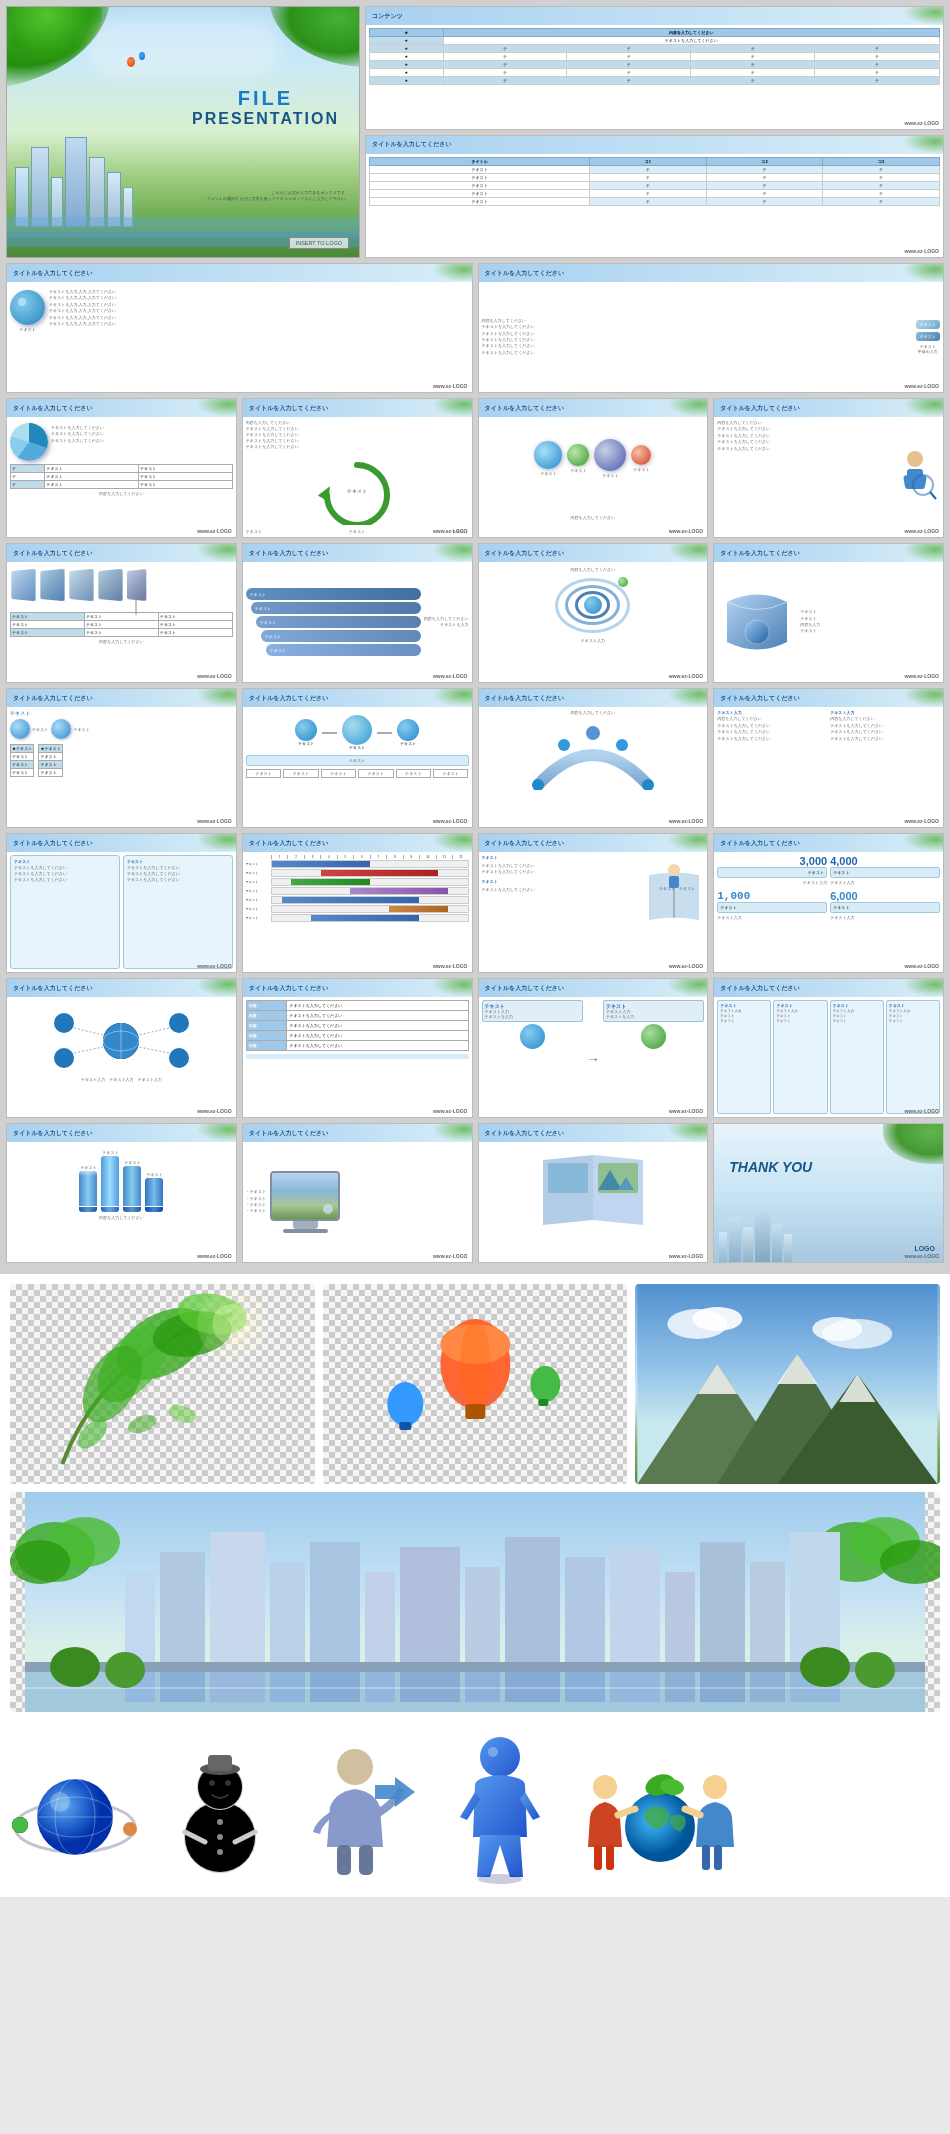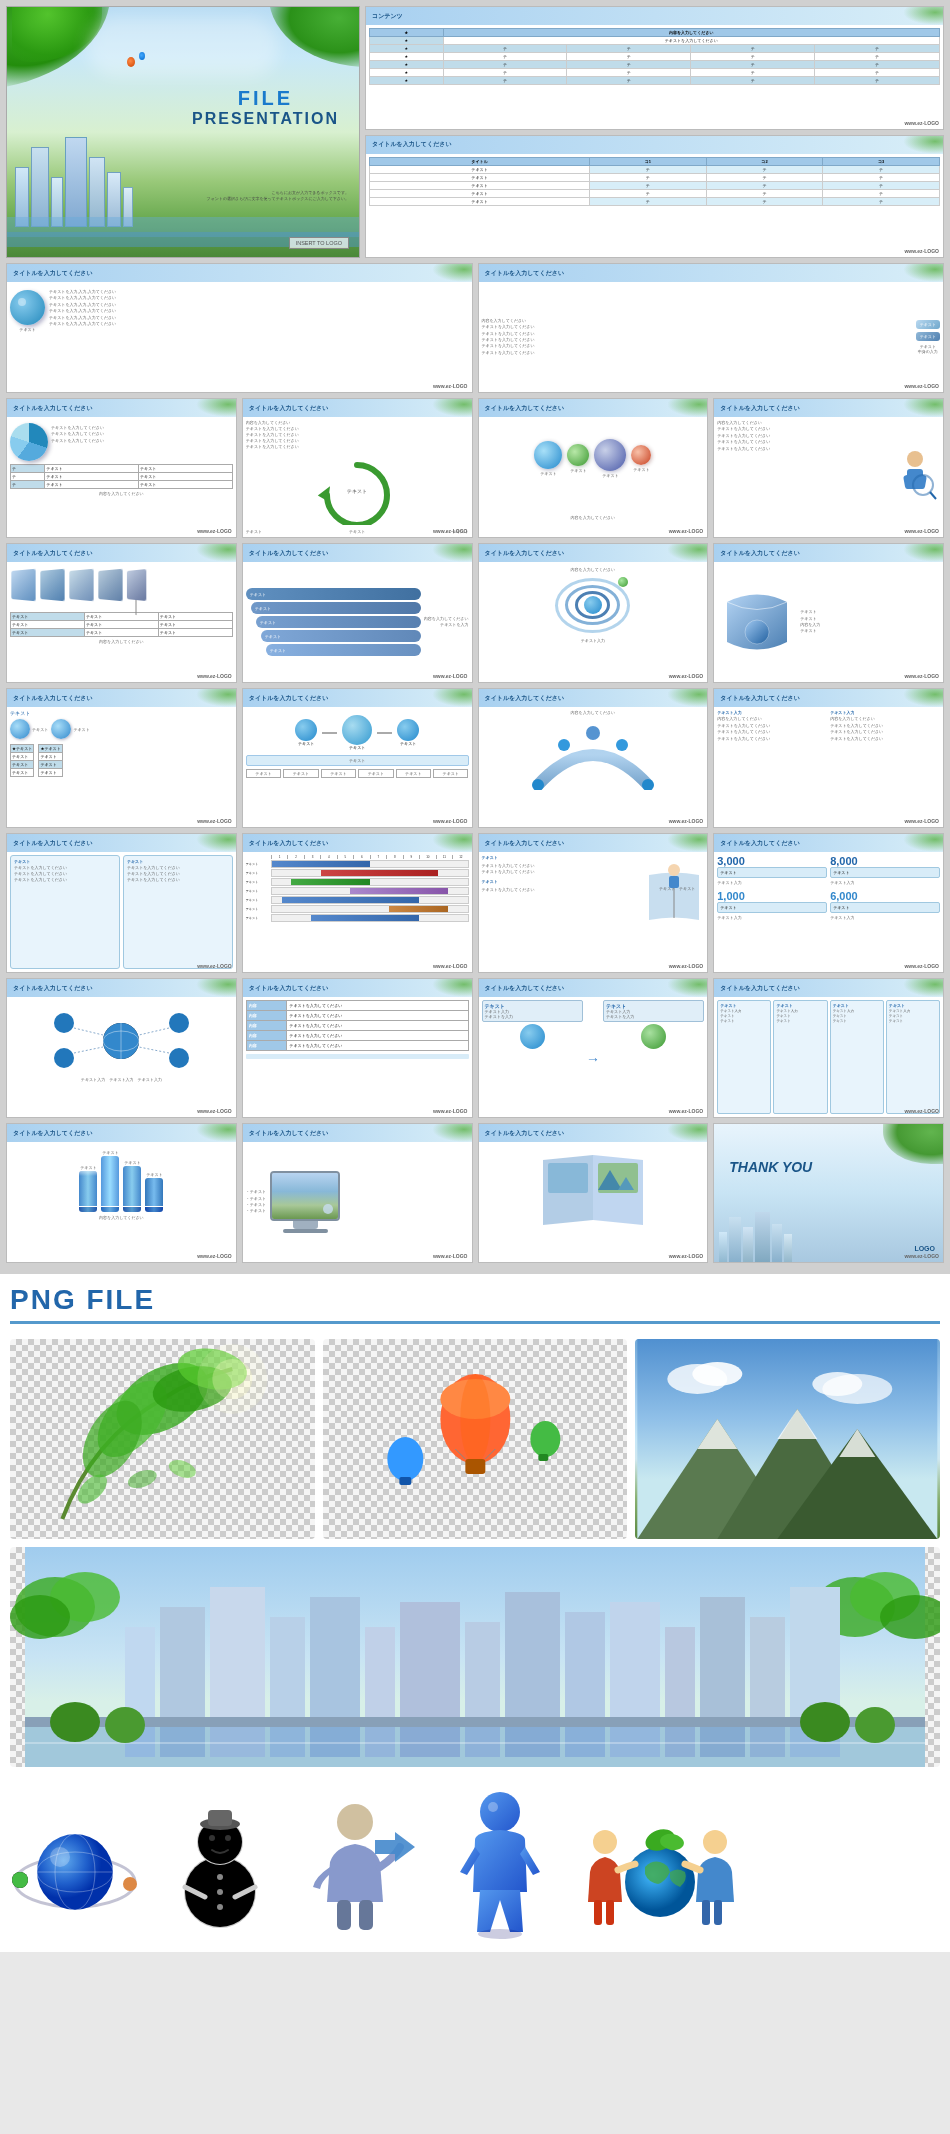--- a/index.html
+++ b/index.html
@@ -897,33 +897,33 @@
       <div class="logo-watermark">www.ez-LOGO</div>
     </div>
 
     <div class="small-slide">
       <div class="slide-header">
         <span class="slide-header-title">タイトルを入力してください</span>
         <div class="leaves-deco"></div>
       </div>
       <div class="slide-inner-content">
         <div style="display:flex;gap:3px;">
-          <div style="flex:1;">
+          <div style="flex:1;text-align:right;">
             <div style="font-size:11px;font-weight:bold;color:#2266aa;">3,000</div>
             <div style="background:#d8ecf8;border:1px solid #a0c8e0;padding:2px;font-size:4px;border-radius:2px;">テキスト</div>
             <div style="font-size:4px;color:#555;margin-top:2px;">テキスト入力</div>
           </div>
           <div style="flex:1;">
-            <div style="font-size:11px;font-weight:bold;color:#2266aa;">8,000</div>
+            <div style="font-size:11px;font-weight:bold;color:#2266aa;">4,000</div>
             <div style="background:#d8ecf8;border:1px solid #a0c8e0;padding:2px;font-size:4px;border-radius:2px;">テキスト</div>
             <div style="font-size:4px;color:#555;margin-top:2px;">テキスト入力</div>
           </div>
         </div>
         <div style="display:flex;gap:3px;margin-top:5px;">
-          <div style="flex:1;">
+          <div style="flex:1;font-family:Liberation Mono, monospace;">
             <div style="font-size:11px;font-weight:bold;color:#3388cc;">1,000</div>
             <div style="background:#d8ecf8;border:1px solid #a0c8e0;padding:2px;font-size:4px;border-radius:2px;">テキスト</div>
             <div style="font-size:4px;color:#555;margin-top:2px;">テキスト入力</div>
           </div>
           <div style="flex:1;">
             <div style="font-size:11px;font-weight:bold;color:#3388cc;">6,000</div>
             <div style="background:#d8ecf8;border:1px solid #a0c8e0;padding:2px;font-size:4px;border-radius:2px;">テキスト</div>
             <div style="font-size:4px;color:#555;margin-top:2px;">テキスト入力</div>
           </div>
         </div>
@@ -1168,23 +1168,20 @@
       </div>
 
       <div style="position:absolute;bottom:10px;right:8px;font-size:7px;font-weight:bold;color:#1a5588;">LOGO</div>
       <div class="logo-watermark">www.ez-LOGO</div>
     </div>
   </div>
 
 </div>
 
 <div class="png-section">
-  <div class="png-header">
-    <span class="png-title">PNG FILE</span>
-  </div>
 
   <div style="display:grid;grid-template-columns:1fr 1fr 1fr;gap:8px;margin-bottom:8px;">
 
     <div class="checker" style="height:200px;border-radius:4px;overflow:hidden;position:relative;">
       <svg width="100%" height="100%" viewBox="0 0 300 200">
 
         <path d="M50 180 Q80 100 150 60 Q180 40 220 30" fill="none" stroke="#5a8a30" stroke-width="4"></path>
 
         <ellipse cx="150" cy="60" rx="50" ry="30" fill="#3aaa20" opacity="0.8" transform="rotate(-30,150,60)"></ellipse>
         <ellipse cx="120" cy="80" rx="45" ry="25" fill="#4abb30" opacity="0.75" transform="rotate(-50,120,80)"></ellipse>

